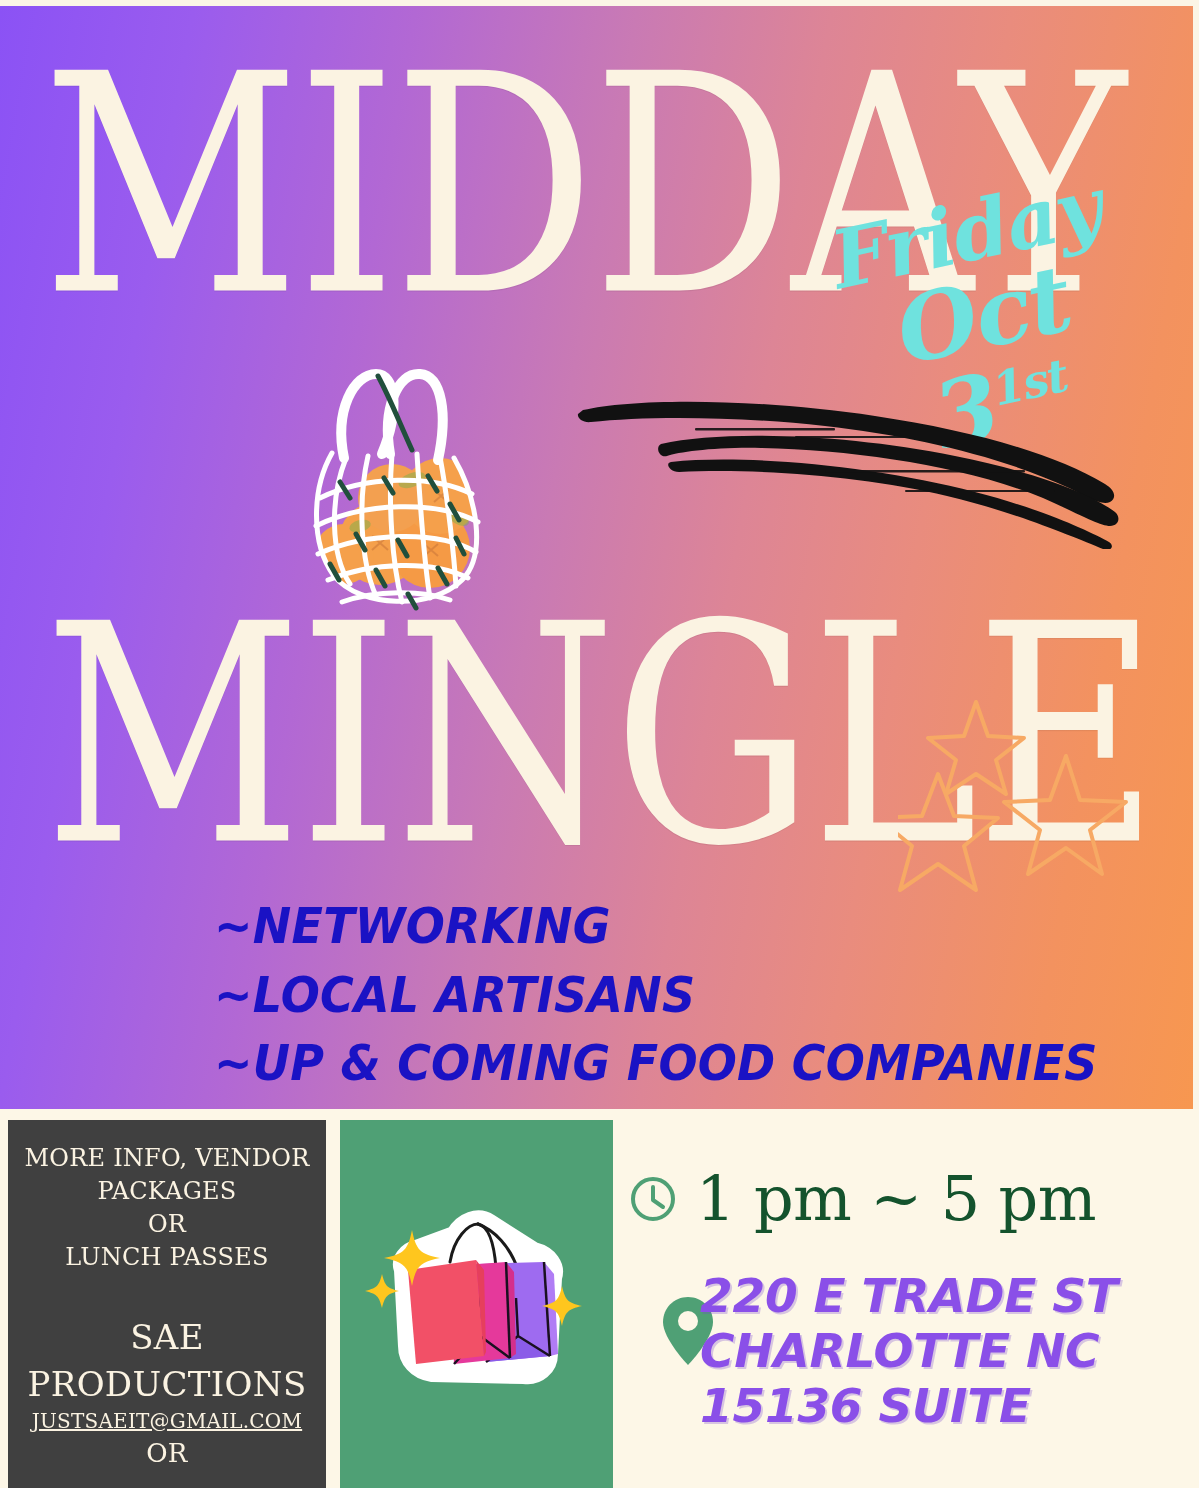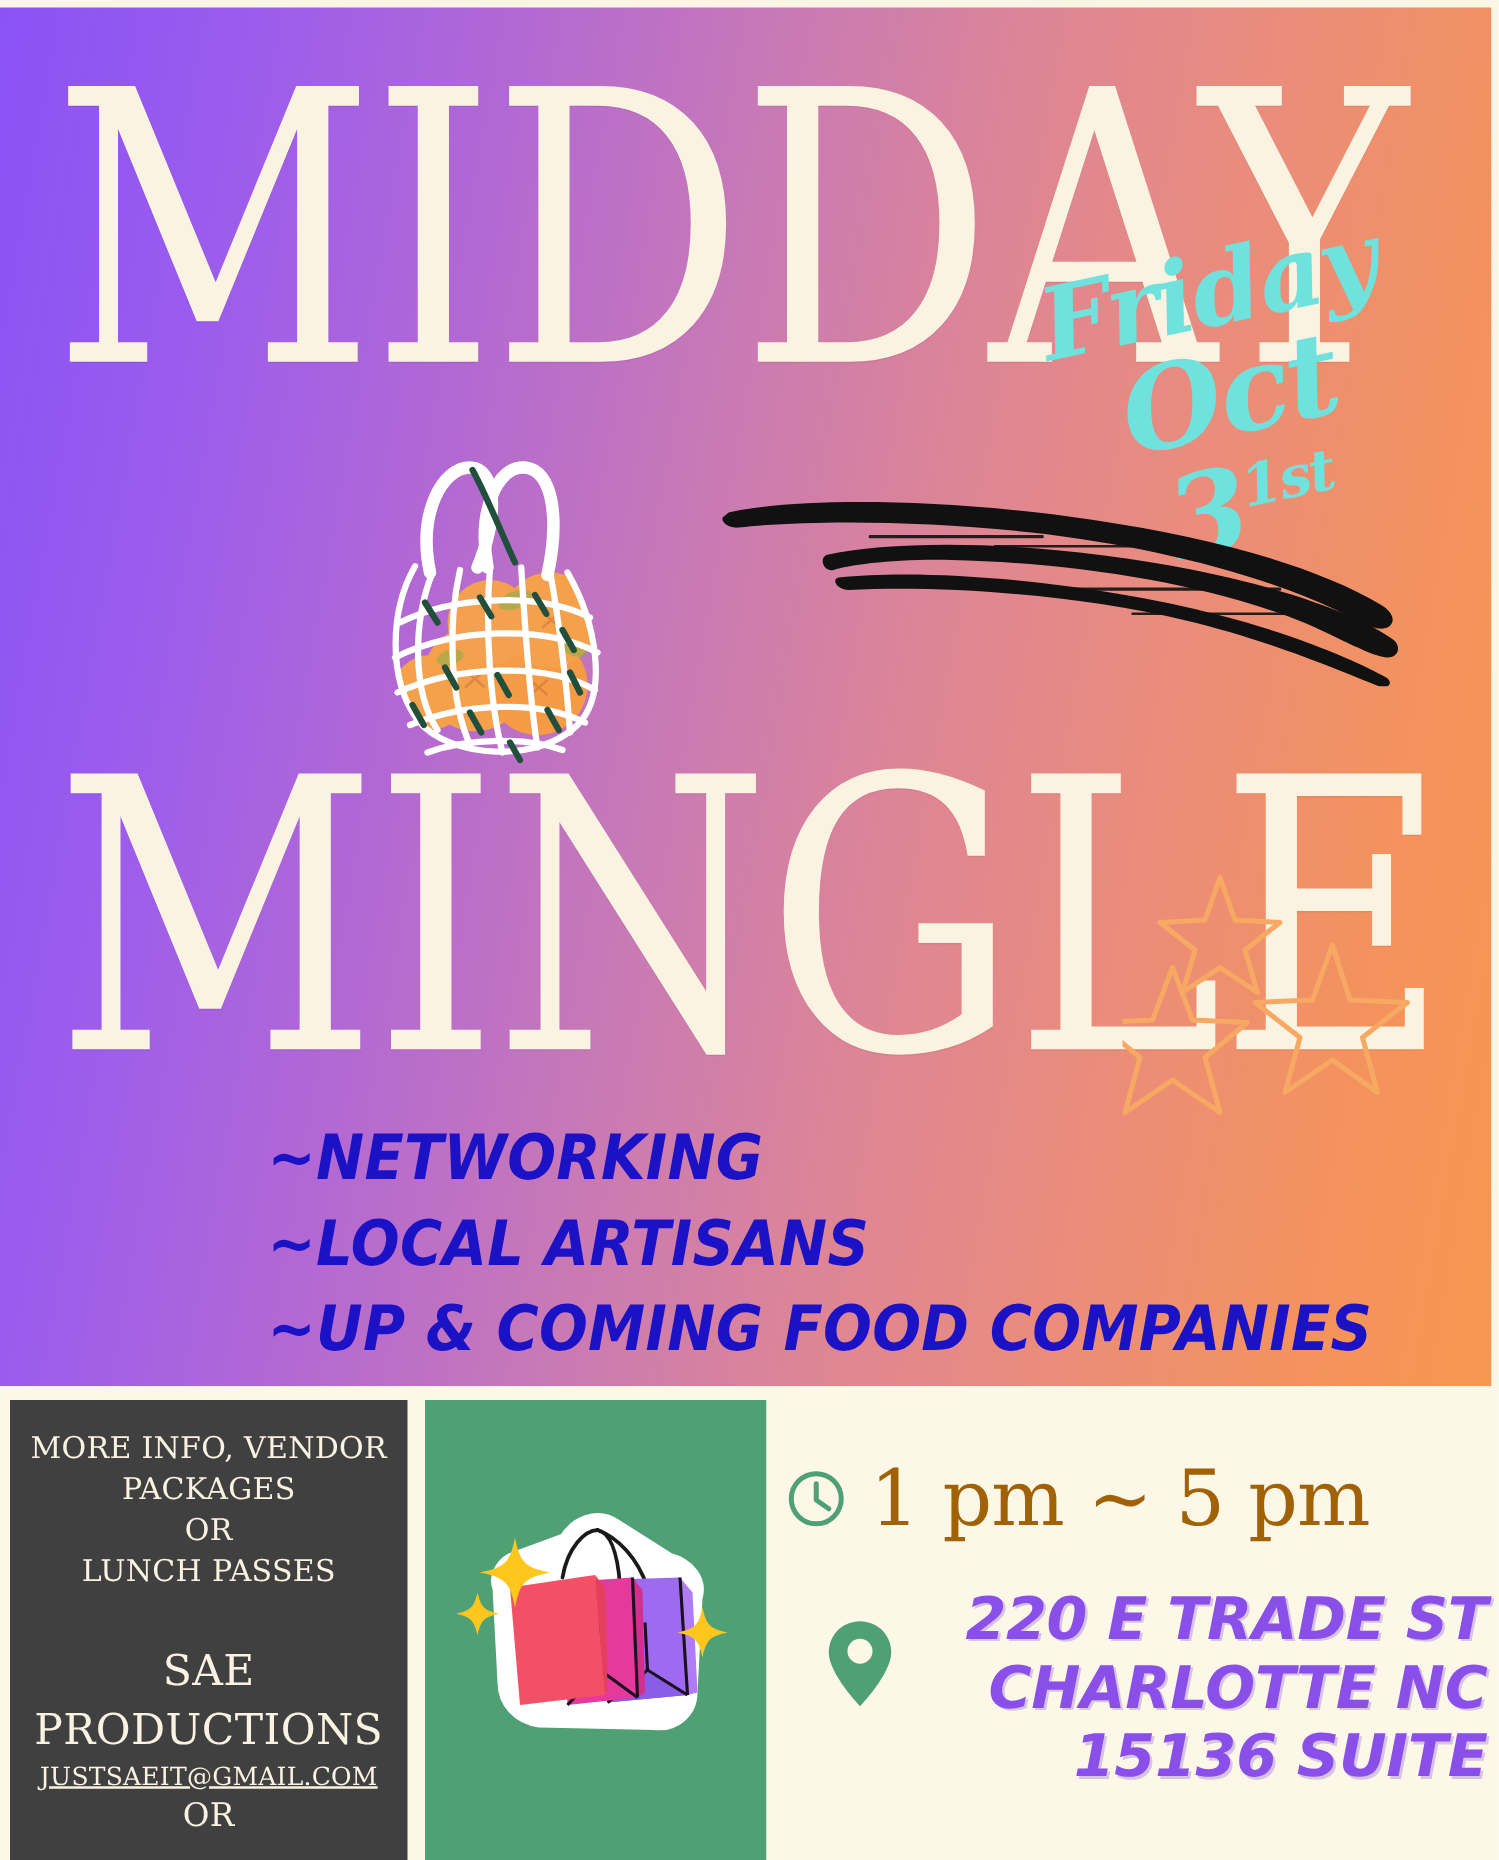--- a/index.html
+++ b/index.html
@@ -186,41 +186,41 @@
   #time-row {
     position: absolute;
     left: 8px;
     top: 48px;
     display: flex;
     align-items: center;
     gap: 18px;
   }
   #clock-icon { width: 50px; height: 50px; flex: 0 0 auto; }
   #time-text {
-    color: #a16207;
+    color: #14532d;
     font-family: "DejaVu Serif", "Liberation Serif", serif;
     font-weight: 400;
     font-size: 62px;
     line-height: 1;
     letter-spacing: -0.01em;
     white-space: nowrap;
   }
   #pin-icon {
     position: absolute;
     left: 40px;
     top: 175px;
     width: 56px;
     height: 72px;
   }
   #address-text {
     position: absolute;
     left: 80px;
     top: 148px;
     width: 490px;
-    text-align: right;
+    text-align: left;
     color: #8A4FE8;
     font-family: "DejaVu Sans", "Liberation Sans", sans-serif;
     font-style: italic;
     font-weight: 700;
     font-size: 47px;
     line-height: 1.17;
     letter-spacing: -0.005em;
     text-shadow: 2px 2px 0 rgba(120,70,210,0.28);
   }
   .addr-line { display: block; white-space: nowrap; }

